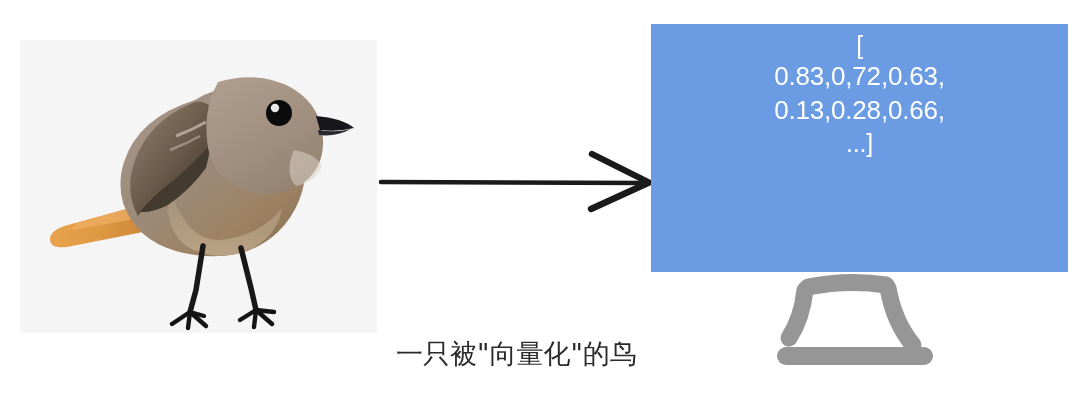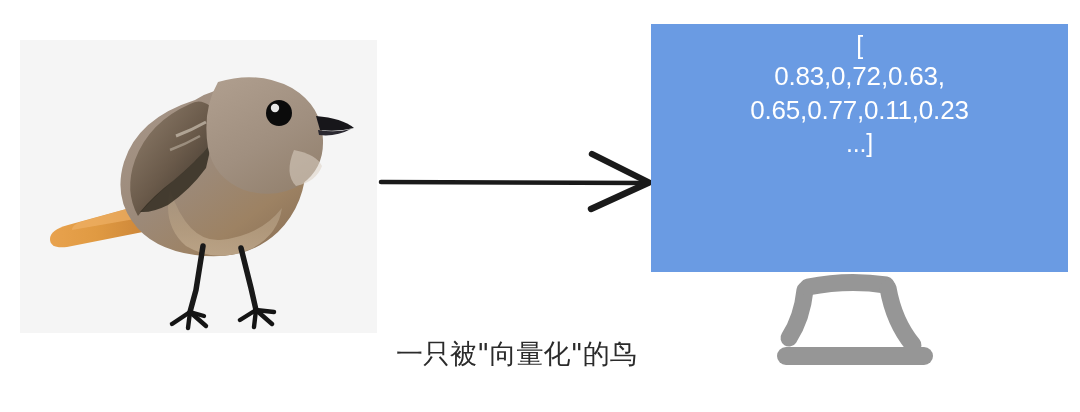--- a/index.html
+++ b/index.html
@@ -194,21 +194,21 @@
   <div id="transform-arrow">
     <svg viewBox="0 0 280 72" xmlns="http://www.w3.org/2000/svg">
       <path d="M6 34 L272 35" stroke="#1A1A1A" stroke-width="4.6" fill="none" stroke-linecap="round"></path>
       <path d="M217 6 L274 34.5 L216 61" stroke="#1A1A1A" stroke-width="6.4" fill="none" stroke-linecap="round" stroke-linejoin="round"></path>
     </svg>
   </div>
 
   <div id="vector-box">
     <div class="vec-line bracket-open">[</div>
     <div class="vec-line">0.83,0,72,0.63,</div>
-    <div class="vec-line">0.65,0.77,0.11,0.23</div>
+    <div class="vec-line">0.13,0.28,0.66,</div>
     <div class="vec-line bracket-close">...]</div>
   </div>
 
   <div id="pedestal-stand">
     <svg viewBox="0 0 170 100" xmlns="http://www.w3.org/2000/svg">
       <g stroke="#969696" fill="none" stroke-linecap="round" stroke-linejoin="round">
         <path d="M33 18 Q30 46 17 66" stroke-width="17"></path>
         <path d="M36 15 Q76 7 114 13" stroke-width="17"></path>
         <path d="M116 16 Q122 50 141 73" stroke-width="17"></path>
         <path d="M14 84 L152 84" stroke-width="18"></path>

